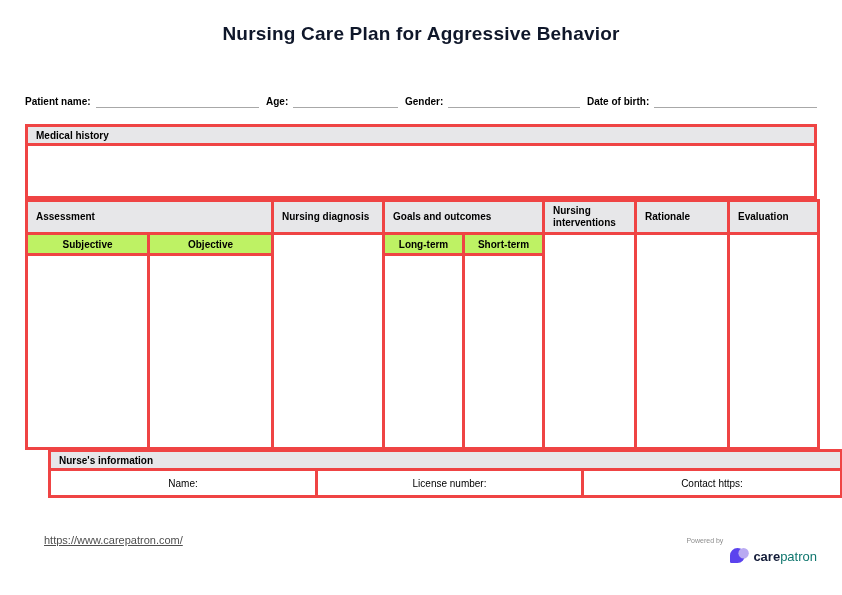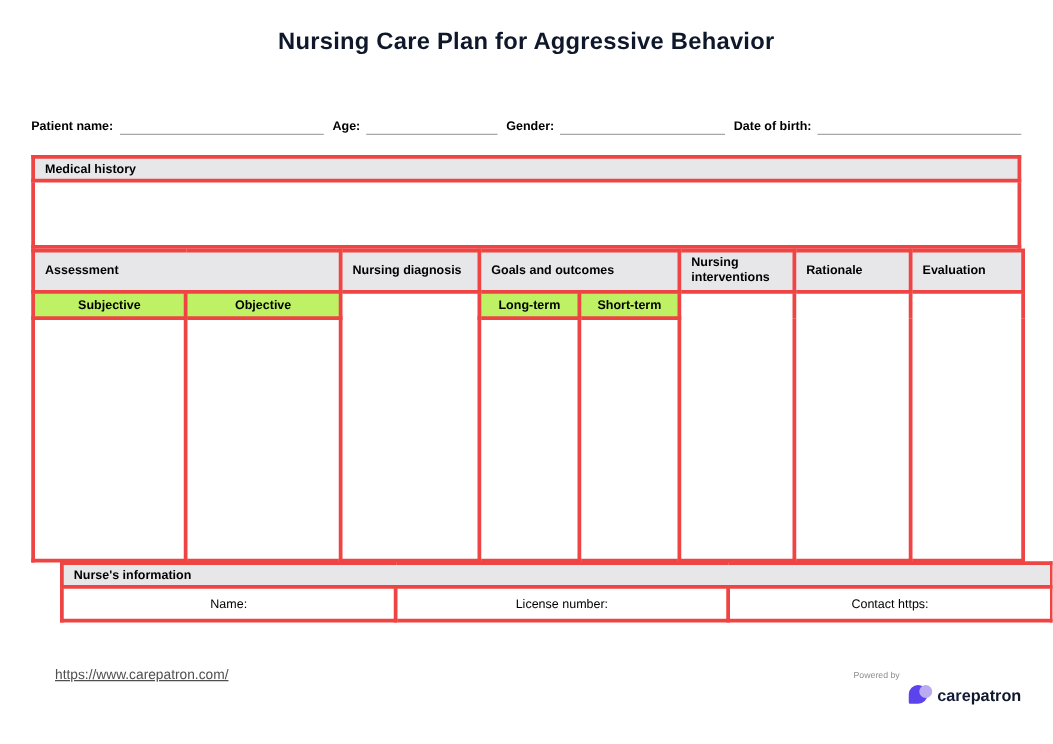--- a/index.html
+++ b/index.html
@@ -111,21 +111,21 @@
     color: #8d8d8d;
   }
   .brand {
     font-size: 13px;
     color: #131c38;
     display: flex;
     align-items: center;
     margin-top: 32px;
   }
   .brand .b { font-weight: bold; }
-  .brand .r { font-weight: bold; color: #0f172a; }
+  .brand .r { font-weight: normal; color: #0f766e; }
   .logo-icon { display: inline-block; margin-right: 3px; }
 </style>
 </head>
 <body>
 
 <div class="page">
 
   <h1 class="title">Nursing Care Plan for Aggressive Behavior</h1>
 
   <div class="fields-row">

